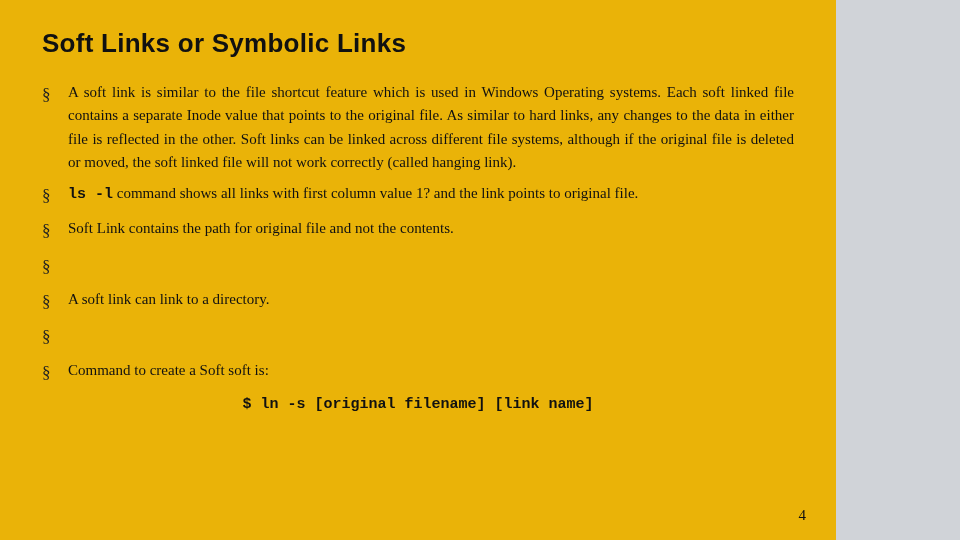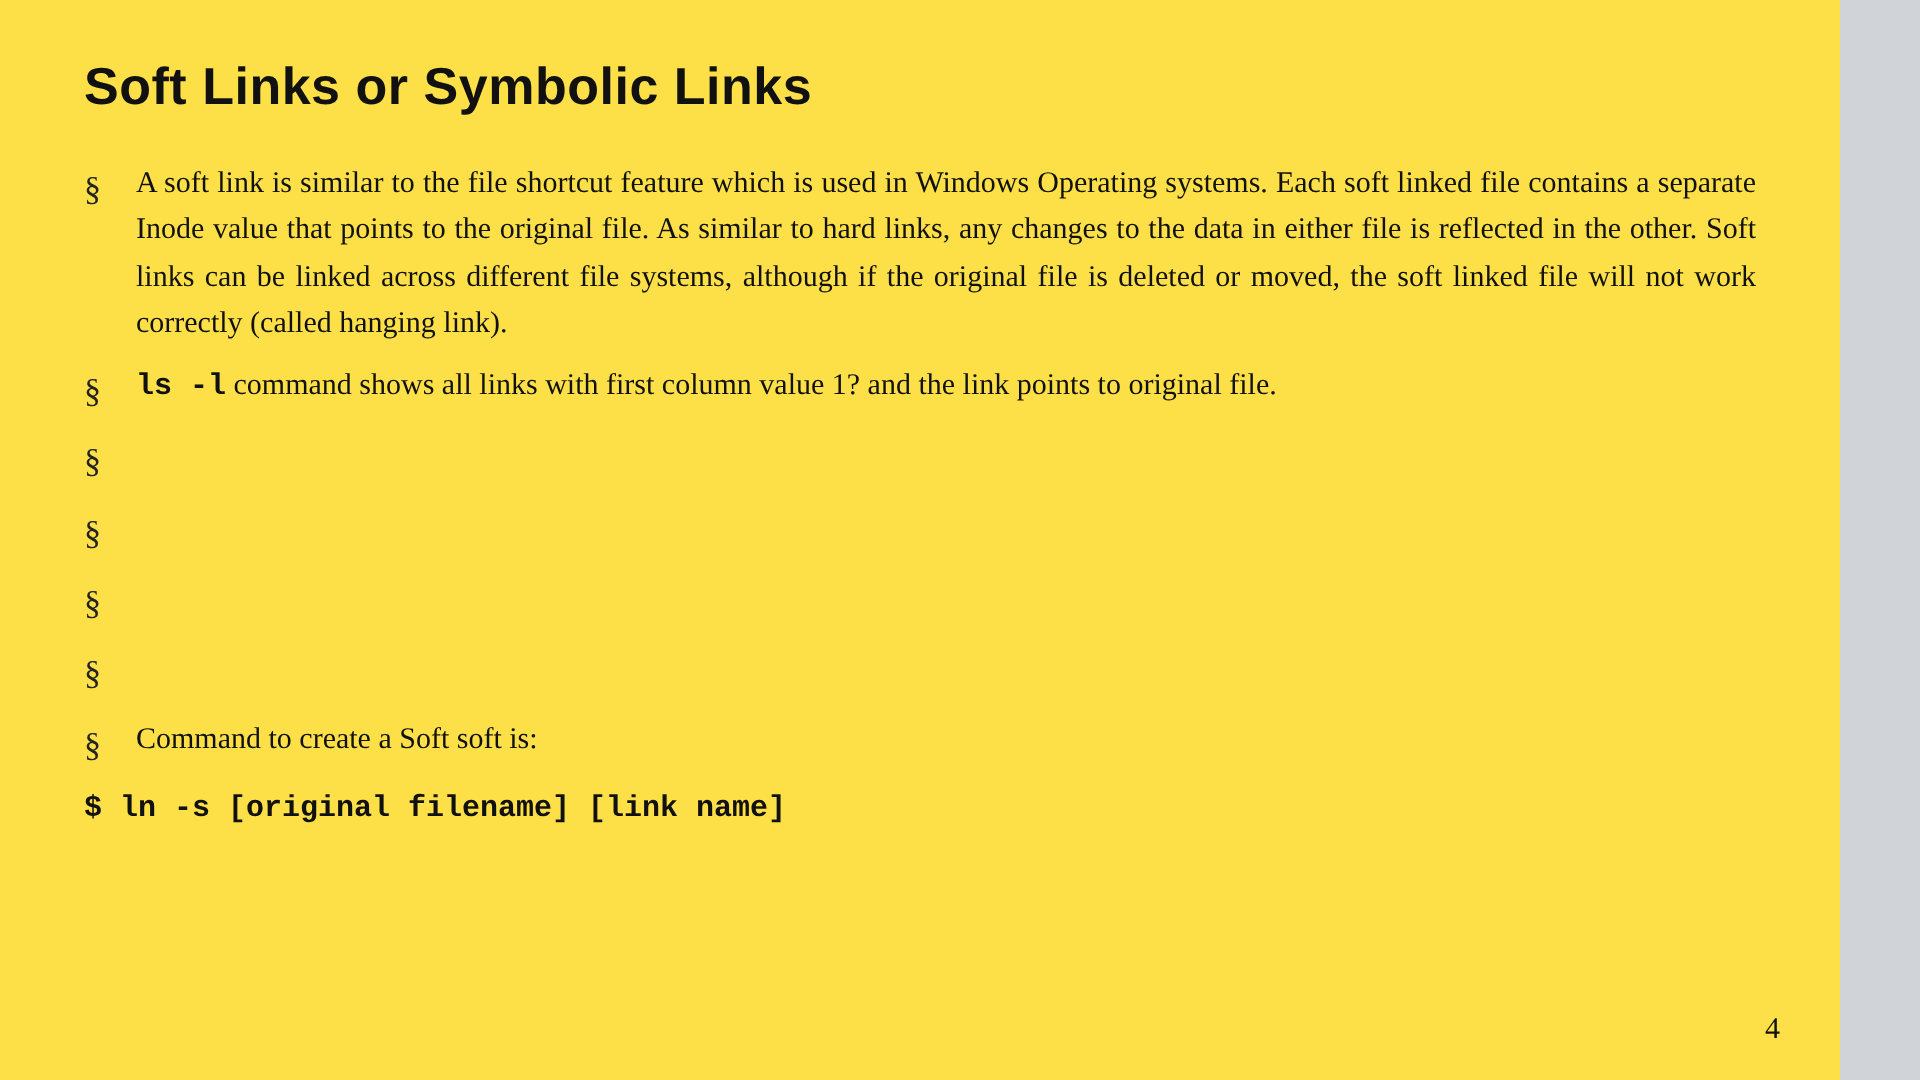--- a/index.html
+++ b/index.html
@@ -12,23 +12,23 @@
       width: 960px;
       height: 540px;
       background: #d0d3d8;
       font-family: 'Times New Roman', Times, serif;
       font-size: 15px;
       color: #111;
       overflow: hidden;
     }
 
     .slide {
-      width: 920px;
+      width: 836px;
       height: 540px;
-      background: #fde047;
+      background: #eab308;
       padding: 28px 42px 28px 42px;
       position: relative;
     }
 
     .title {
       font-size: 26px;
       font-weight: bold;
       font-family: Arial, sans-serif;
       color: #111;
       margin-bottom: 22px;
@@ -57,21 +57,21 @@
       margin-right: 4px;
       margin-top: 1px;
       flex-shrink: 0;
     }
 
     .li-text {
       flex: 1;
     }
 
     .command-line {
-      text-align: left;
+      text-align: center;
       font-weight: bold;
       font-family: 'Courier New', Courier, monospace;
       font-size: 15px;
       margin-top: 10px;
       color: #111;
     }
 
     .slide-number {
       position: absolute;
       bottom: 16px;
@@ -99,28 +99,30 @@
       <span class="li-text">A soft link is similar to the file shortcut feature which is used in Windows Operating systems. Each soft linked file contains a separate Inode value that points to the original file. As similar to hard links, any changes to the data in either file is reflected in the other. Soft links can be linked across different file systems, although if the original file is deleted or moved, the soft linked file will not work correctly (called hanging link).</span>
     </li>
 
     <li>
       <span class="bullet">§</span>
       <span class="li-text"><span class="code">ls -l</span> command shows all links with first column value 1? and the link points to original file.</span>
     </li>
 
     <li>
       <span class="bullet">§</span>
+      <span class="li-text">Soft Link contains the path for original file and not the contents.</span>
     </li>
 
     <li>
       <span class="bullet">§</span>
     </li>
 
     <li>
       <span class="bullet">§</span>
+      <span class="li-text">A soft link can link to a directory.</span>
     </li>
 
     <li>
       <span class="bullet">§</span>
     </li>
 
     <li>
       <span class="bullet">§</span>
       <span class="li-text">Command to create a Soft soft is:</span>
     </li>

